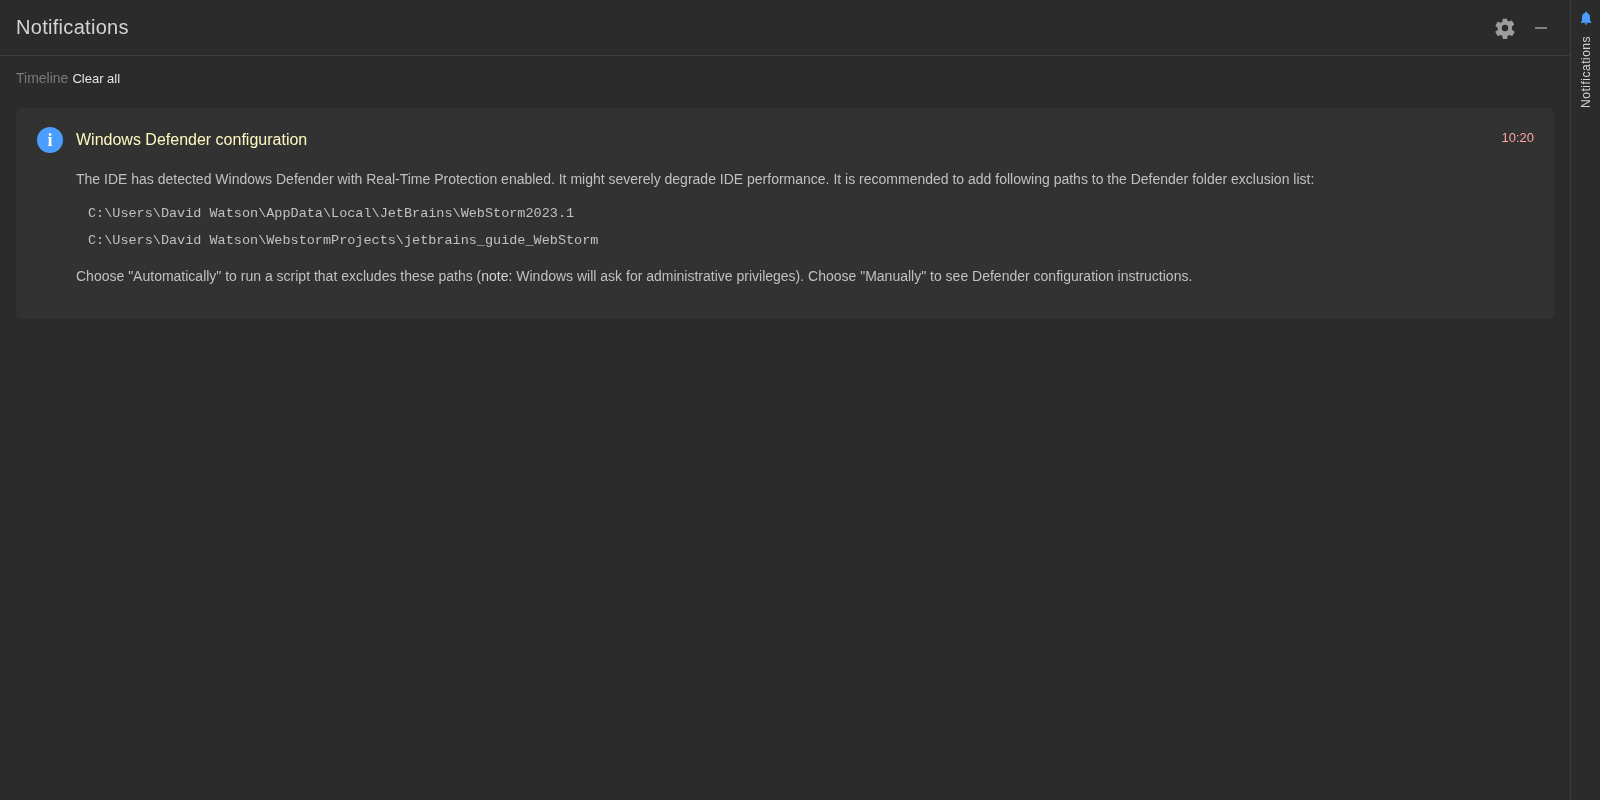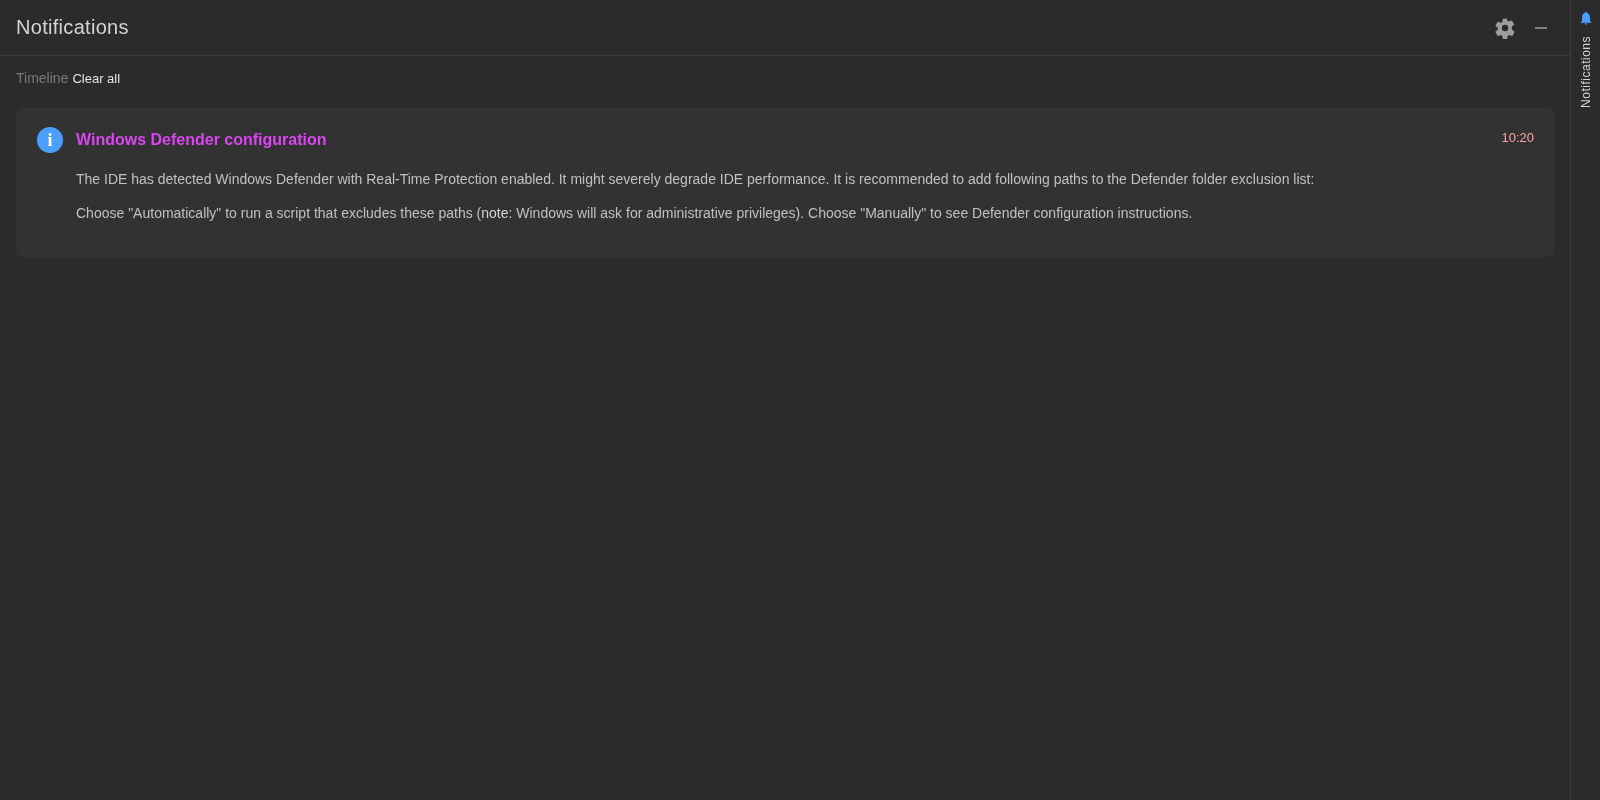--- a/index.html
+++ b/index.html
@@ -115,22 +115,22 @@
     }
 
     .info-icon {
       width: 28px;
       height: 28px;
       flex-shrink: 0;
     }
 
     .notification-title {
       font-size: 16px;
-      font-weight: 700;
-      color: #d946ef;
+      font-weight: 400;
+      color: #fef9c3;
     }
 
     .notification-time {
       font-size: 13px;
       color: #fca5a5;
       white-space: nowrap;
       margin-top: 4px;
     }
 
     .notification-body {
@@ -254,20 +254,24 @@
             <text x="14" y="20" text-anchor="middle" font-size="18" font-weight="bold" fill="white" font-family="serif">i</text>
           </svg>
           <span class="notification-title">Windows Defender configuration</span>
         </div>
         <span class="notification-time">10:20</span>
       </div>
 
       <div class="notification-body">
         <p>The IDE has detected Windows Defender with Real-Time Protection enabled. It might severely degrade IDE performance. It is recommended to add following paths to the Defender folder exclusion list:</p>
 
+        <div class="paths">
+          <div>C:\Users\David Watson\AppData\Local\JetBrains\WebStorm2023.1</div>
+          <div>C:\Users\David Watson\WebstormProjects\jetbrains_guide_WebStorm</div>
+        </div>
 
         <p>
           <span>Choose "Automatically" to run a script that excludes these paths (</span><strong>note:</strong><span> Windows will ask for administrative privileges). Choose "Manually" to see Defender configuration instructions.</span>
         </p>
       </div>
 
 
     </div>
   </div>
 

